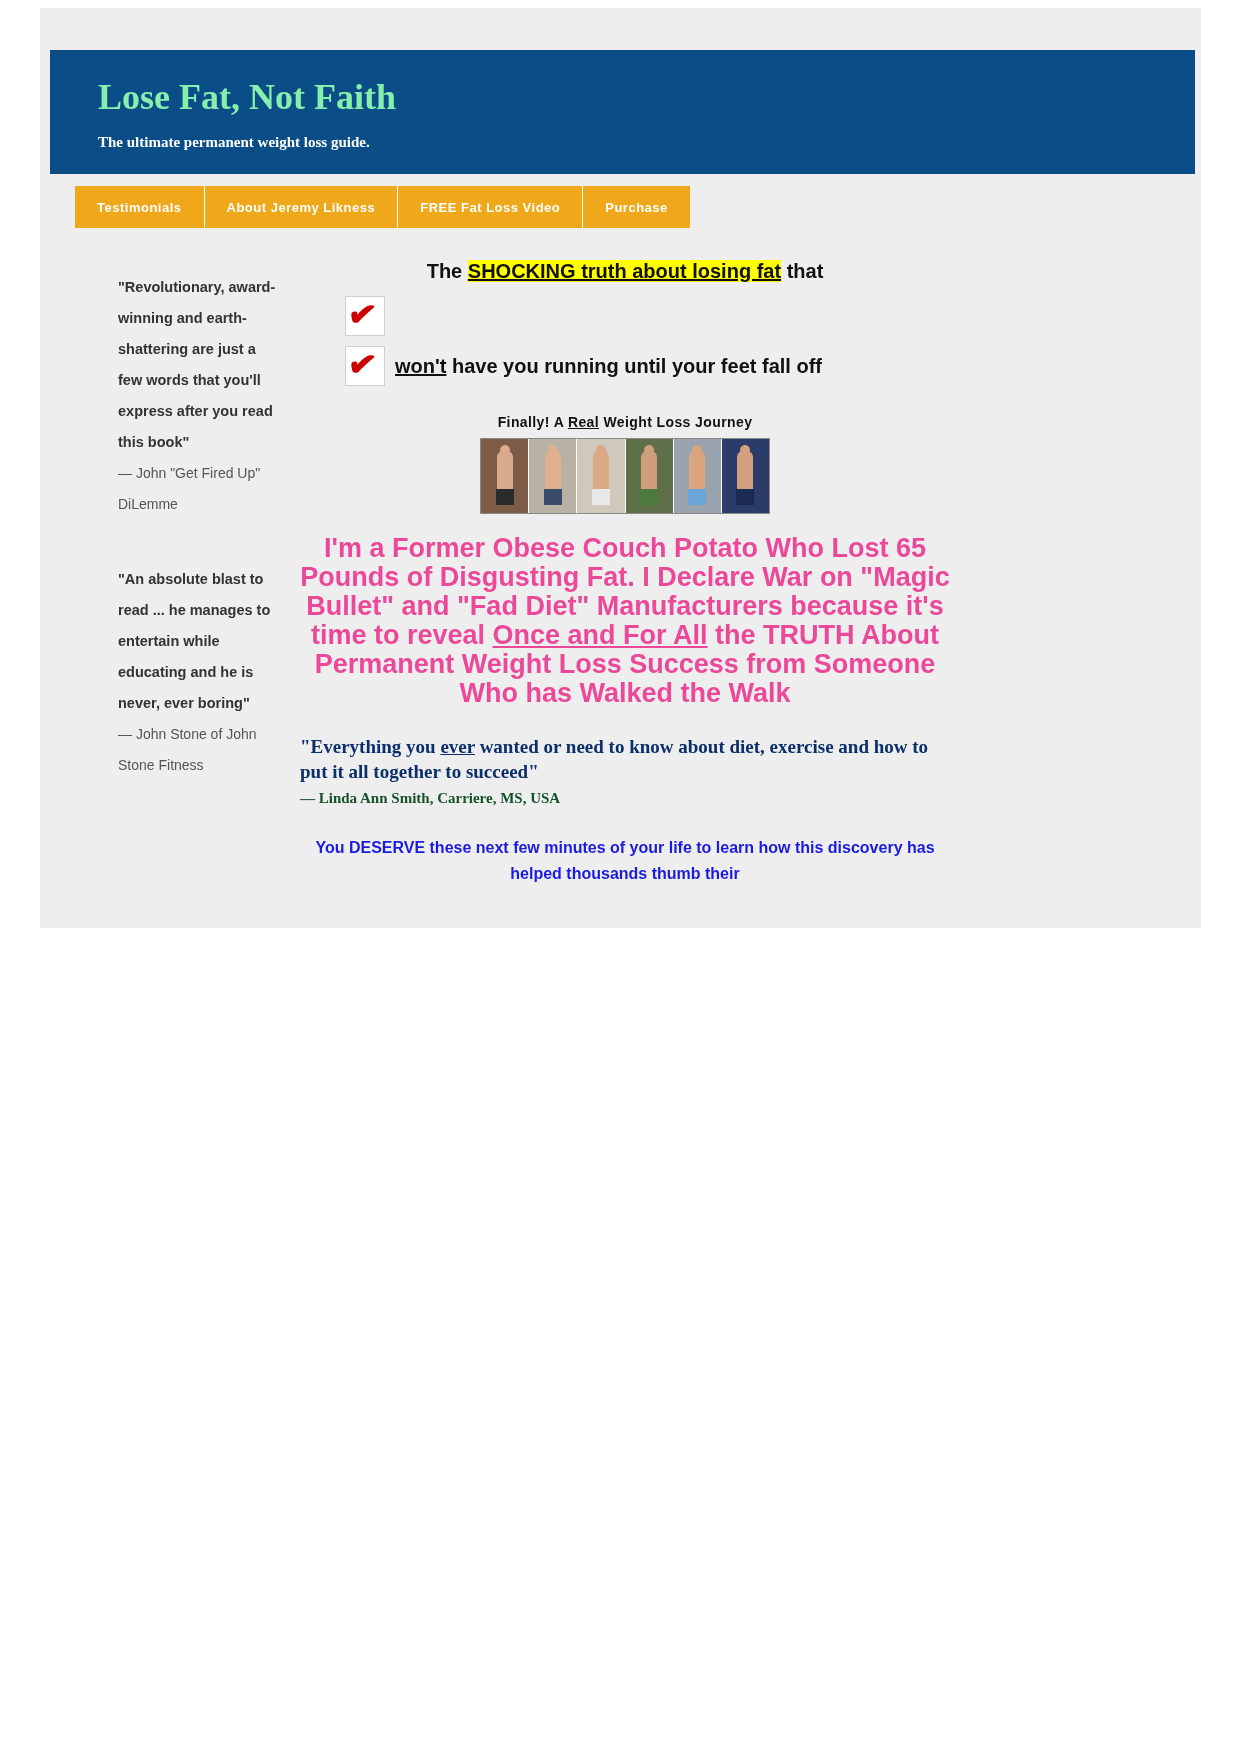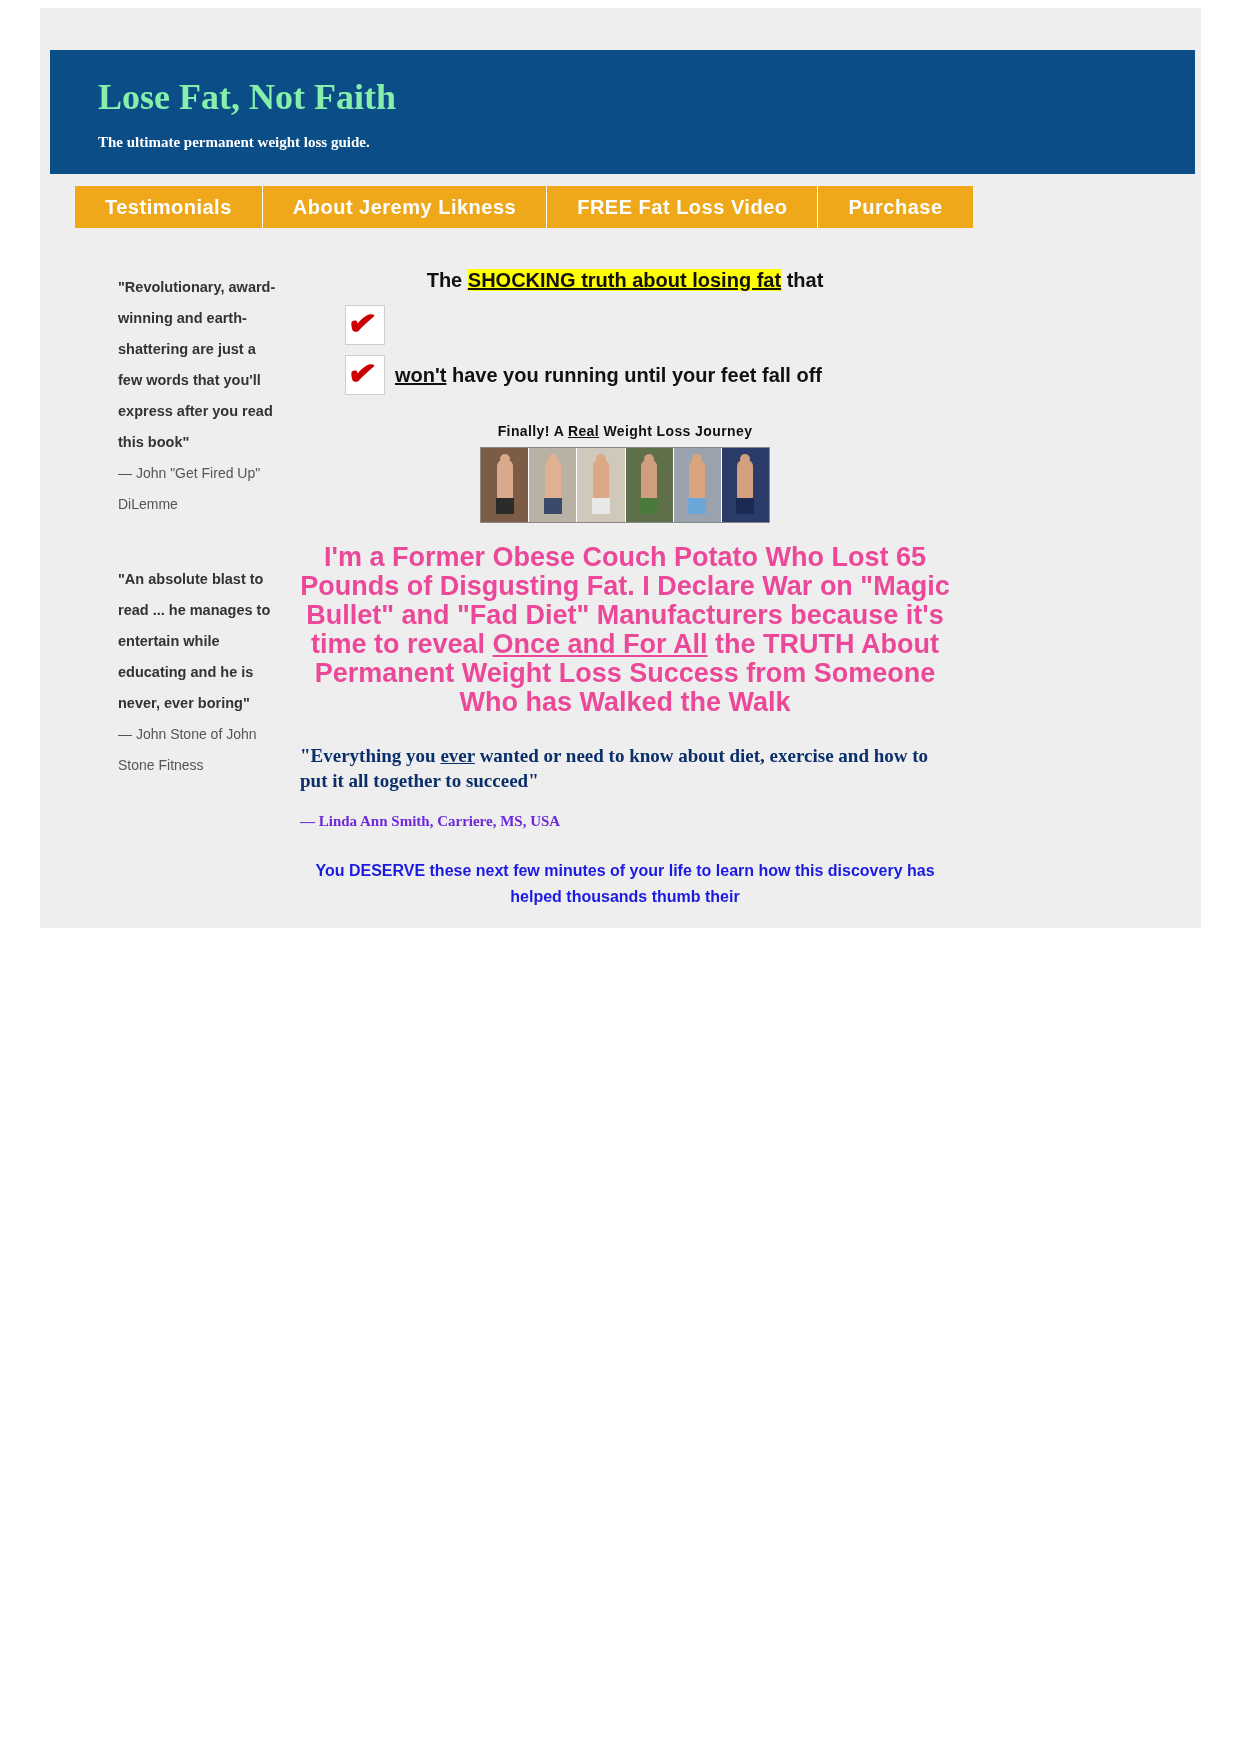--- a/index.html
+++ b/index.html
@@ -52,26 +52,26 @@
   .nav {
     position: absolute;
     left: 75px;
     top: 186px;
     display: flex;
     height: 42px;
   }
   .nav-item {
     background: #efa81a;
     color: #ffffff;
-    font-size: 20px;
+    font-size: 13px;
     font-weight: bold;
     letter-spacing: 0.5px;
     display: flex;
     align-items: center;
-    padding: 0 30px;
+    padding: 0 22px;
     border-right: 1px solid #ffffff;
     cursor: pointer;
     white-space: nowrap;
   }
   .nav-item:last-child { border-right: none; }
 
   .sidebar {
     position: absolute;
     left: 118px;
     top: 272px;
@@ -86,21 +86,21 @@
   }
   .quote-attrib {
     font-size: 14px;
     color: #555555;
     line-height: 31px;
   }
 
   .main {
     position: absolute;
     left: 300px;
-    top: 265px;
+    top: 256px;
     width: 650px;
   }
   .headline-1 {
     font-size: 20px;
     font-weight: bold;
     color: #111111;
     text-align: center;
     line-height: 30px;
     margin: 0;
   }
@@ -202,22 +202,22 @@
     font-family: "Liberation Serif", serif;
     font-size: 19px;
     font-weight: bold;
     color: #0b2f6b;
     line-height: 25px;
   }
   .testimonial-attrib {
     font-family: "Liberation Serif", serif;
     font-size: 15px;
     font-weight: bold;
-    color: #6d28d9;
-    margin-top: 20px;
+    color: #14532d;
+    margin-top: 6px;
   }
   .deserve {
     margin-top: 28px;
     text-align: center;
     color: #1a1ae0;
     font-size: 16px;
     font-weight: bold;
     line-height: 26px;
   }
 </style>

